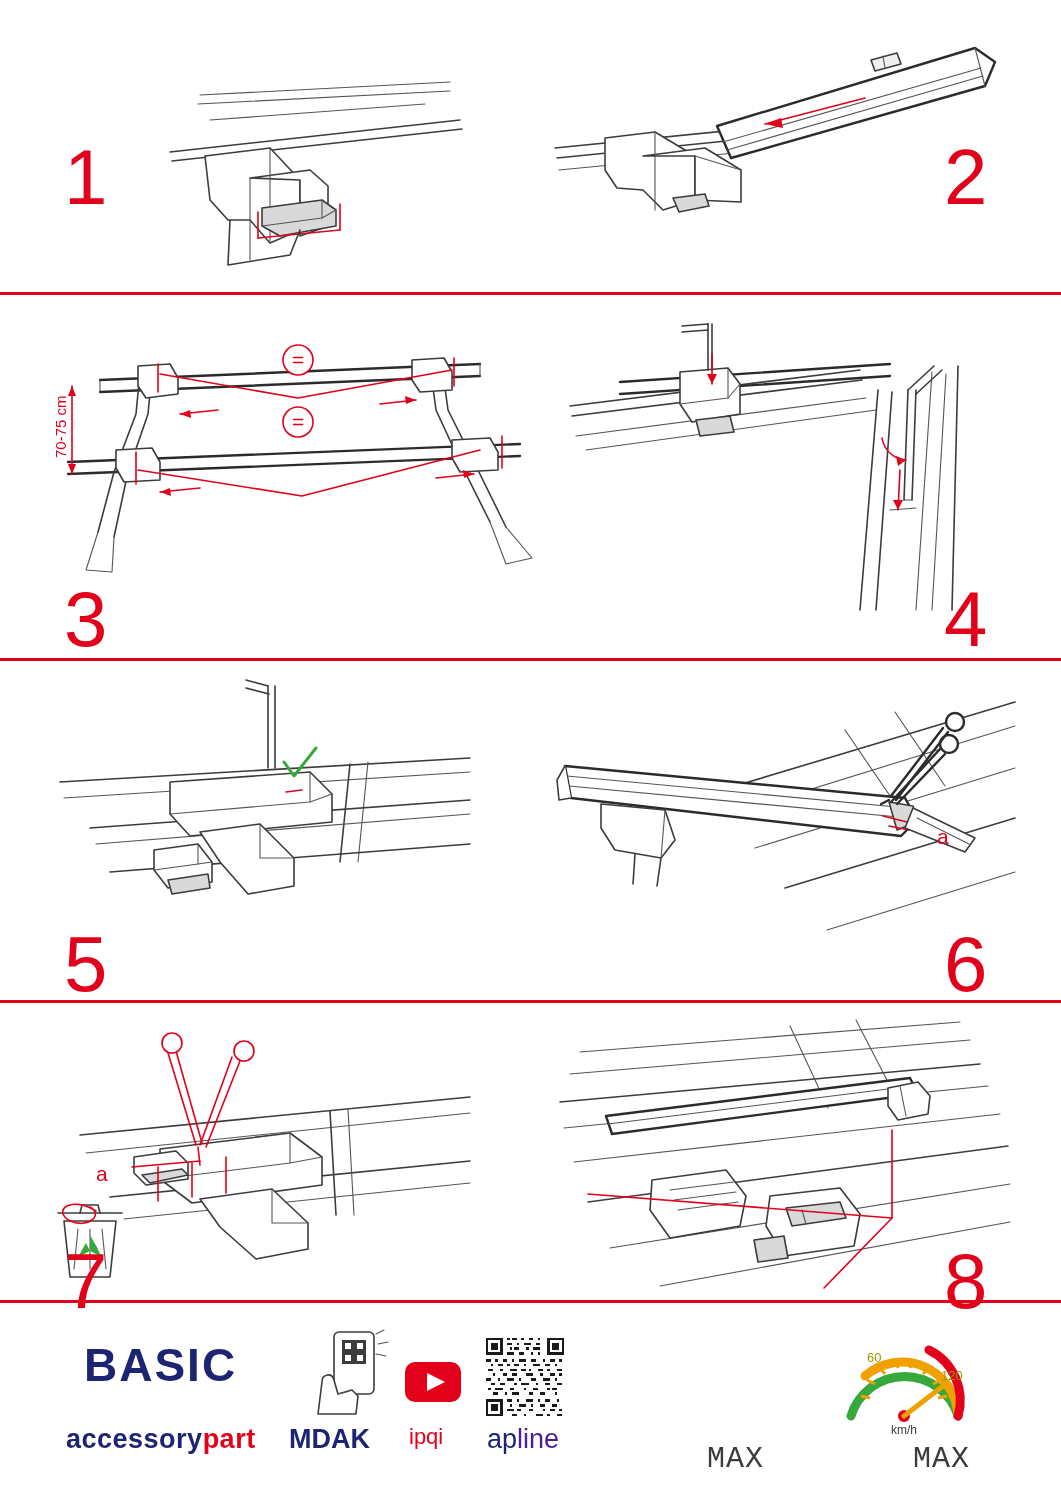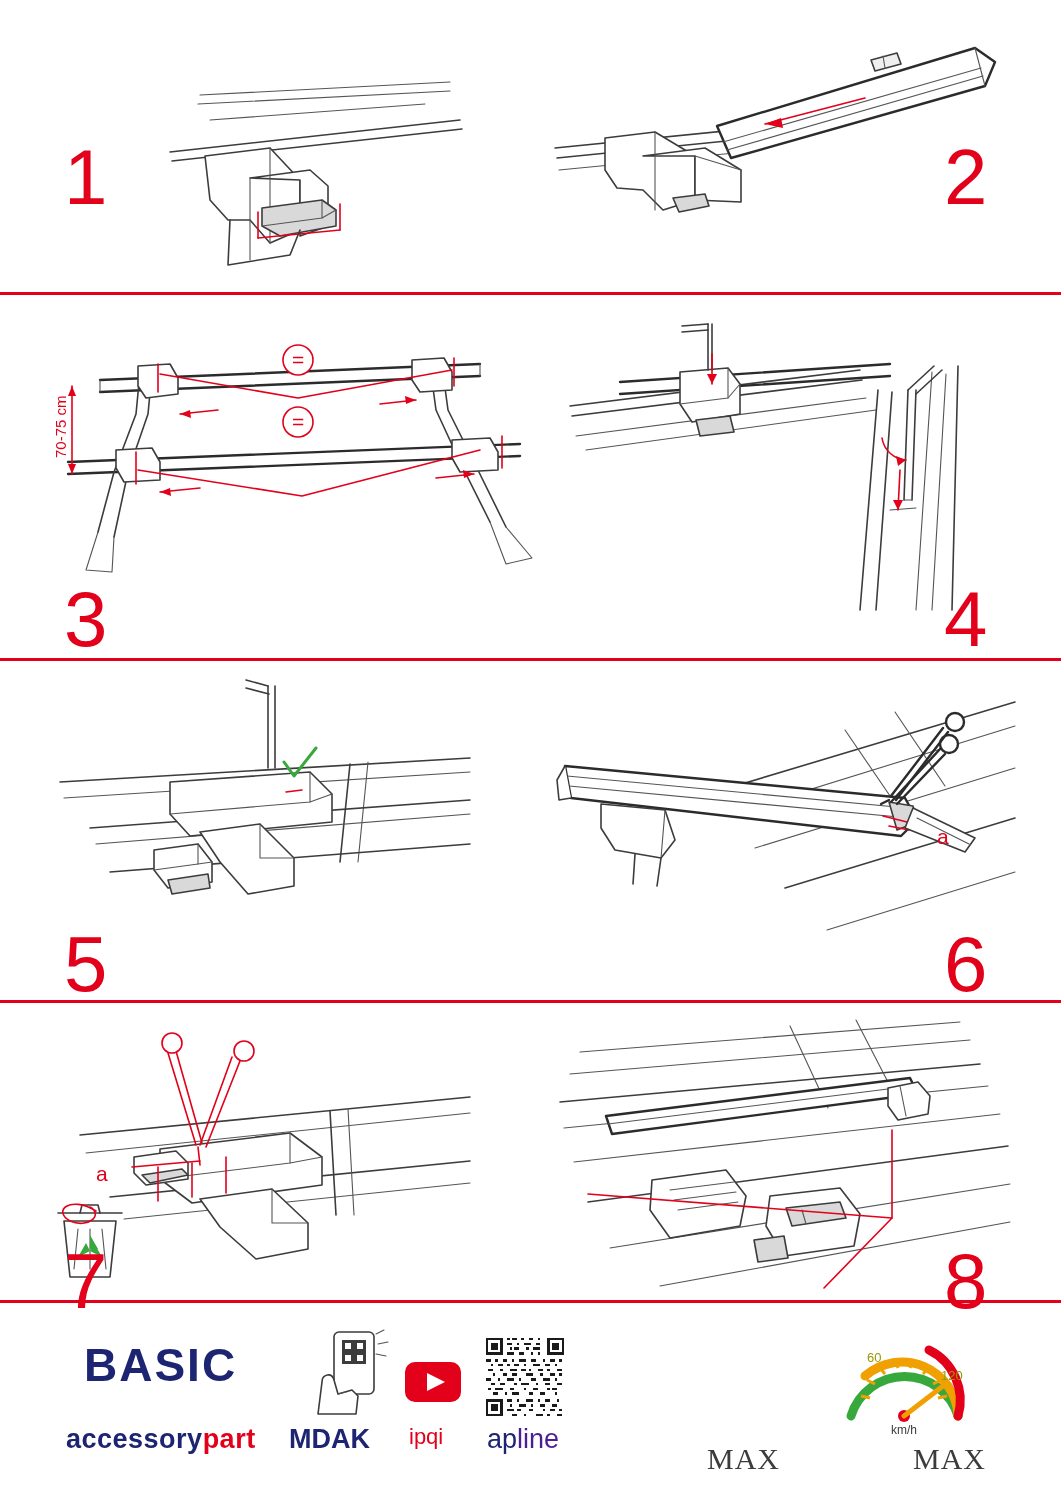--- a/index.html
+++ b/index.html
@@ -23,21 +23,21 @@
 
   
   .footer{position:absolute;left:0;top:1300px;width:1061px;height:147px;}
   .brand-basic{position:absolute;left:84px;top:1338px;font-family:"Liberation Sans",sans-serif;font-weight:bold;font-size:46px;letter-spacing:2px;color:#1d2572;}
   .brand-accessory{position:absolute;left:66px;top:1424px;font-family:"Liberation Sans",sans-serif;font-weight:bold;font-size:27px;letter-spacing:.5px;color:#1d2572;}
   .brand-accessory .part{color:#e2001a;}
   .brand-mdak{position:absolute;left:289px;top:1424px;font-family:"Liberation Sans",sans-serif;font-weight:bold;font-size:27px;color:#1d2572;}
   .brand-ipqi{position:absolute;left:409px;top:1424px;font-family:"Liberation Sans",sans-serif;font-size:22px;color:#e2001a;}
   .brand-apline{position:absolute;left:487px;top:1424px;font-family:"Liberation Sans",sans-serif;font-size:27px;color:#1d2572;}
   .brand-apline .line{color:#4c1d95;}
-  .max-label{position:absolute;font-family:Liberation Serif, serif;font-size:30px;color:#3c3c3c;letter-spacing:1px;}
+  .max-label{position:absolute;font-family:Liberation Mono, monospace;font-size:30px;color:#3c3c3c;letter-spacing:1px;}
   .kg-text{font-family:"Liberation Sans",sans-serif;font-size:29px;fill:#e2001a;font-weight:bold;}
   .kmh{font-family:"Liberation Sans",sans-serif;font-size:12px;fill:#3c3c3c;}
   .gauge-num{font-family:"Liberation Sans",sans-serif;font-size:13px;fill:#9a9a00;}
 </style>
 </head>
 <body>
 
 <div class="sheet">
 
   <div class="divider" style="top:292px"></div>

